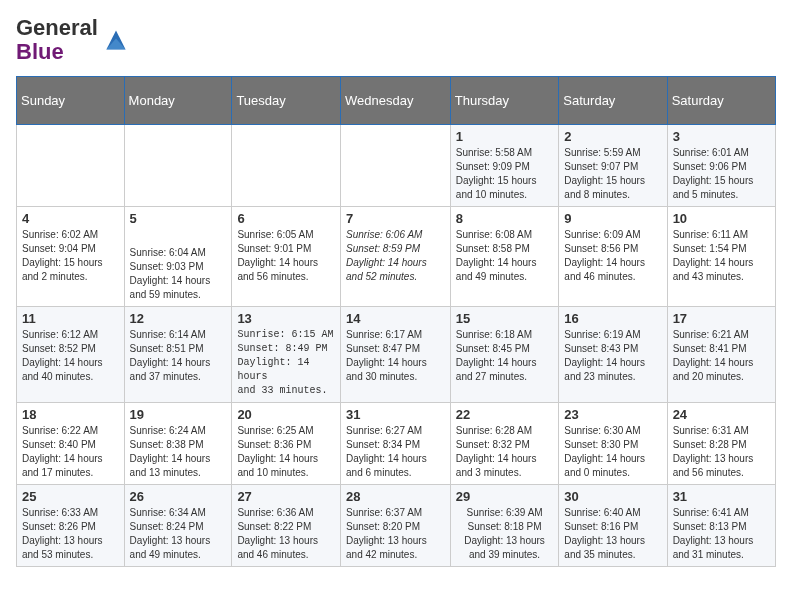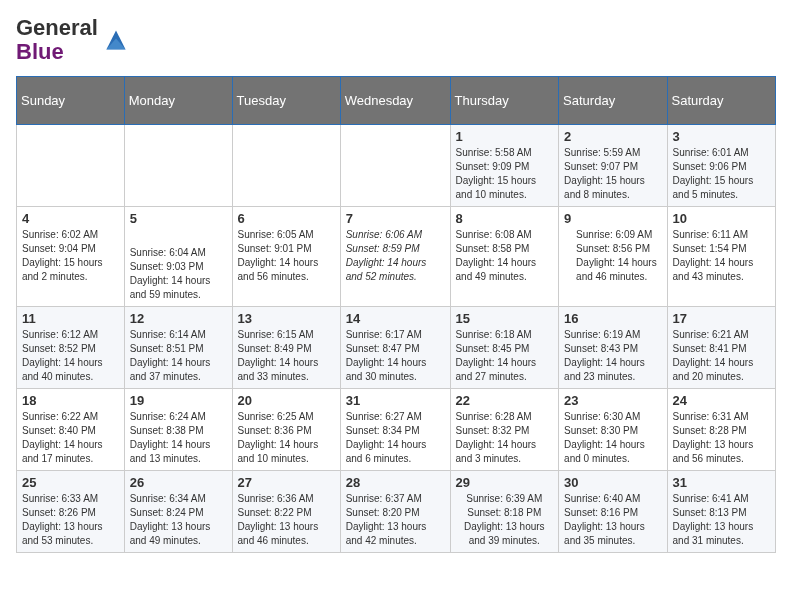--- a/index.html
+++ b/index.html
@@ -181,21 +181,21 @@
         </td>
         <td>
           <span class="day-num">8</span>
           <div class="day-info" style="white-space: pre-line;">Sunrise: 6:08 AM
 Sunset: 8:58 PM
 Daylight: 14 hours
 and 49 minutes.</div>
         </td>
         <td>
           <span class="day-num">9</span>
-          <div class="day-info" style="white-space: pre-line; margin-left: 12px;">Sunrise: 6:09 AM
+          <div class="day-info" style="white-space: pre-line;">Sunrise: 6:09 AM
 Sunset: 8:56 PM
 Daylight: 14 hours
 and 46 minutes.</div>
         </td>
         <td>
           <span class="day-num">10</span>
           <div class="day-info" style="white-space: pre-line;">Sunrise: 6:11 AM
 Sunset: 1:54 PM
 Daylight: 14 hours
 and 43 minutes.</div>
@@ -211,21 +211,21 @@
         </td>
         <td>
           <span class="day-num">12</span>
           <div class="day-info" style="white-space: pre-line;">Sunrise: 6:14 AM
 Sunset: 8:51 PM
 Daylight: 14 hours
 and 37 minutes.</div>
         </td>
         <td>
           <span class="day-num">13</span>
-          <div class="day-info" style="white-space: pre-line;">Sunrise: 6:15 AM
+          <div class="day-info" style="white-space: pre-line; font-family: Liberation Mono, monospace;">Sunrise: 6:15 AM
 Sunset: 8:49 PM
 Daylight: 14 hours
 and 33 minutes.</div>
         </td>
         <td>
           <span class="day-num">14</span>
           <div class="day-info" style="white-space: pre-line;">Sunrise: 6:17 AM
 Sunset: 8:47 PM
 Daylight: 14 hours
 and 30 minutes.</div>

